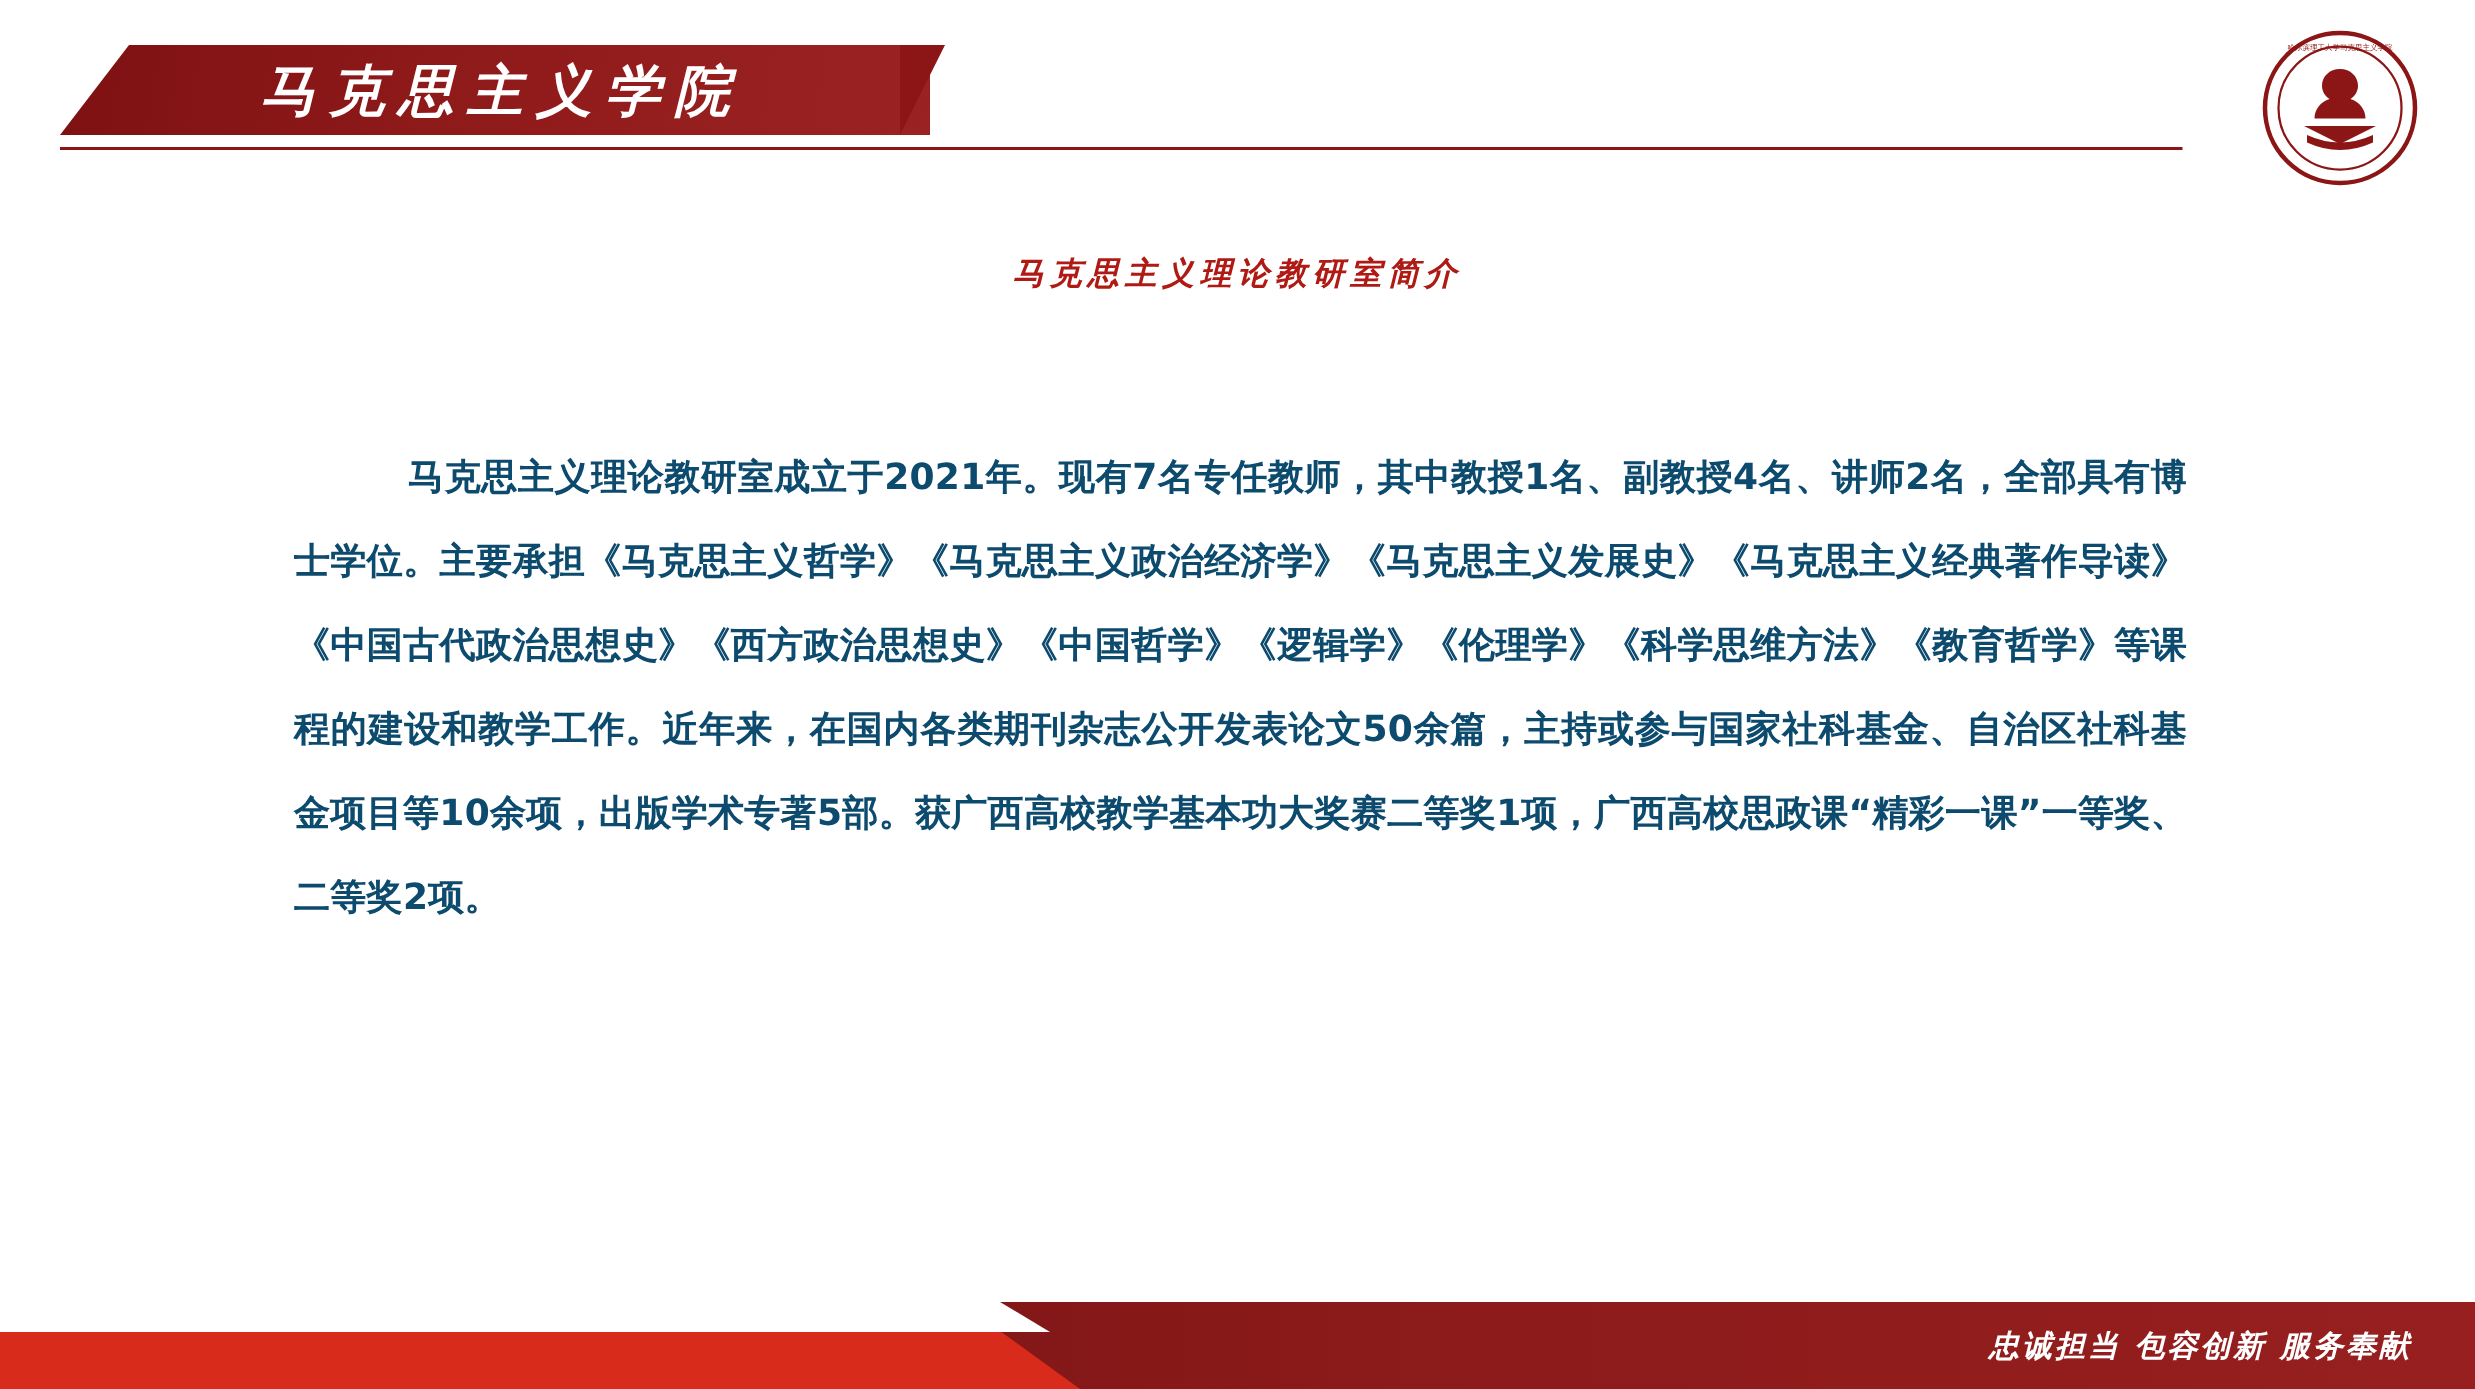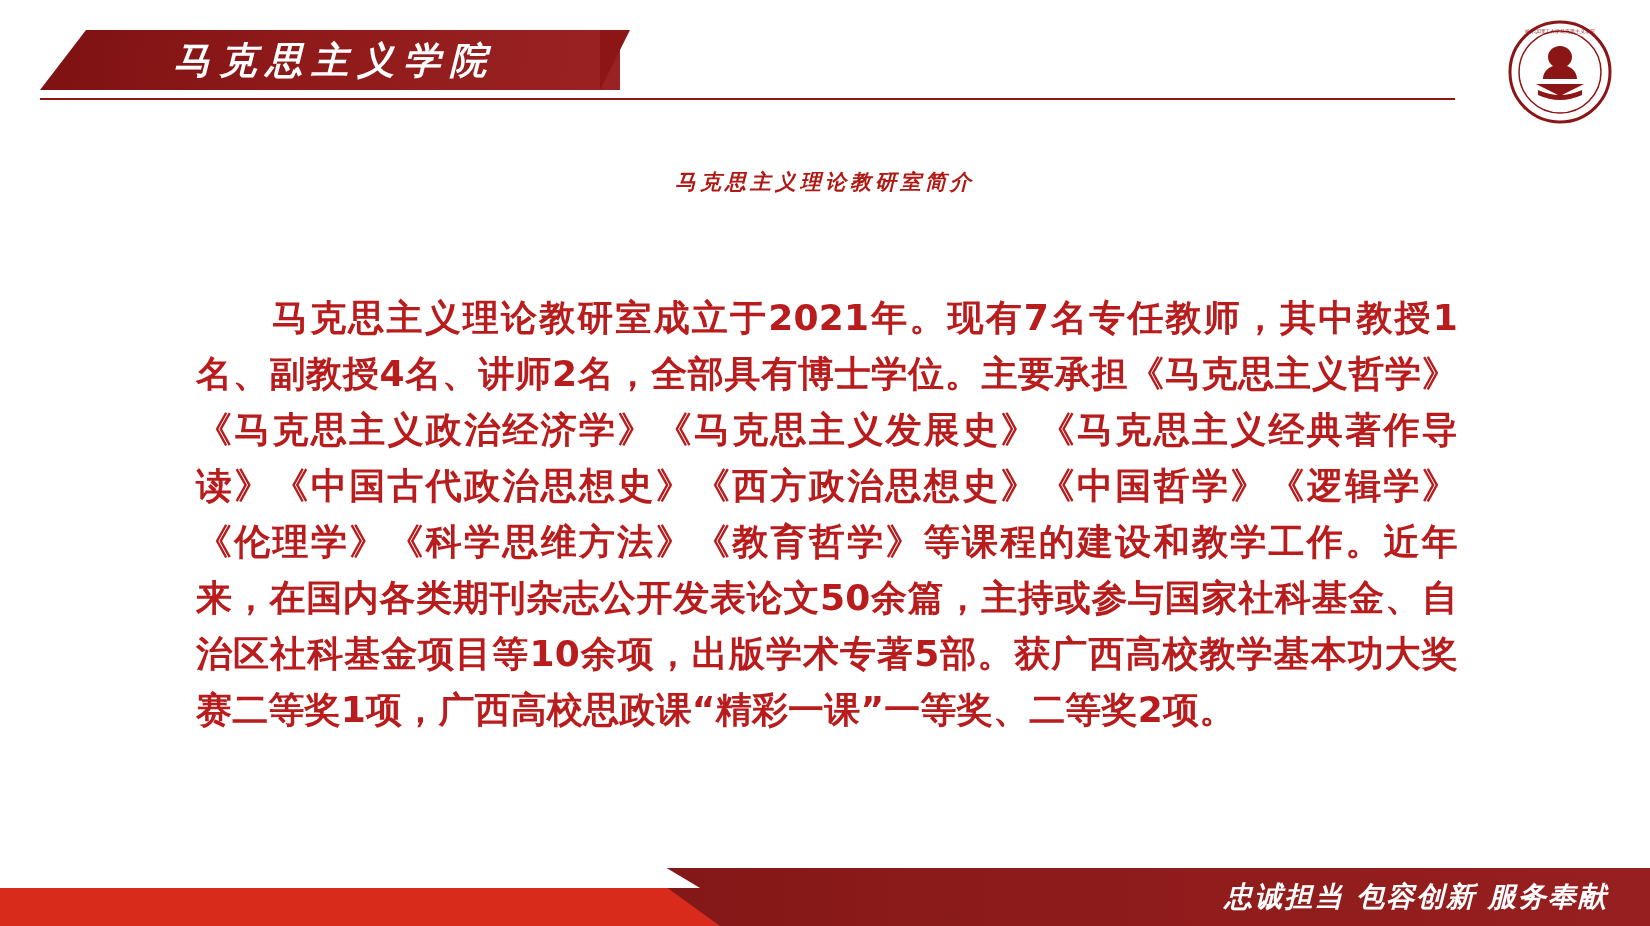--- a/index.html
+++ b/index.html
@@ -100,24 +100,24 @@
     letter-spacing: 4px;
   }
 
   
   .body-text {
     position: absolute;
     top: 290px;
     left: 196px;
     width: 1262px;
     font-family: "DejaVu Sans", "Liberation Sans", sans-serif;
-    font-size: 36px;
+    font-size: 24px;
     font-weight: bold;
     line-height: 56px;
-    color: #b91c1c;
+    color: #0c4a6e;
     text-align: justify;
     text-justify: inter-ideograph;
     text-indent: 76px;
     letter-spacing: 0.2px;
   }
 
   
   .footer {
     position: absolute;
     bottom: 0;
@@ -153,21 +153,21 @@
     clip-path: polygon(0 0, 660px 0, 700px 24px, 0 24px);
   }
   .footer-slogan {
     position: absolute;
     right: 42px;
     bottom: 0;
     height: 58px;
     line-height: 58px;
     color: #ffffff;
     font-family: "DejaVu Serif", "Liberation Serif", serif;
-    font-size: 28px;
+    font-size: 20px;
     font-weight: bold;
     font-style: italic;
     letter-spacing: 2px;
   }
 </style>
 </head>
 <body>
 
 <div class="header">
   <div class="header-bar">

